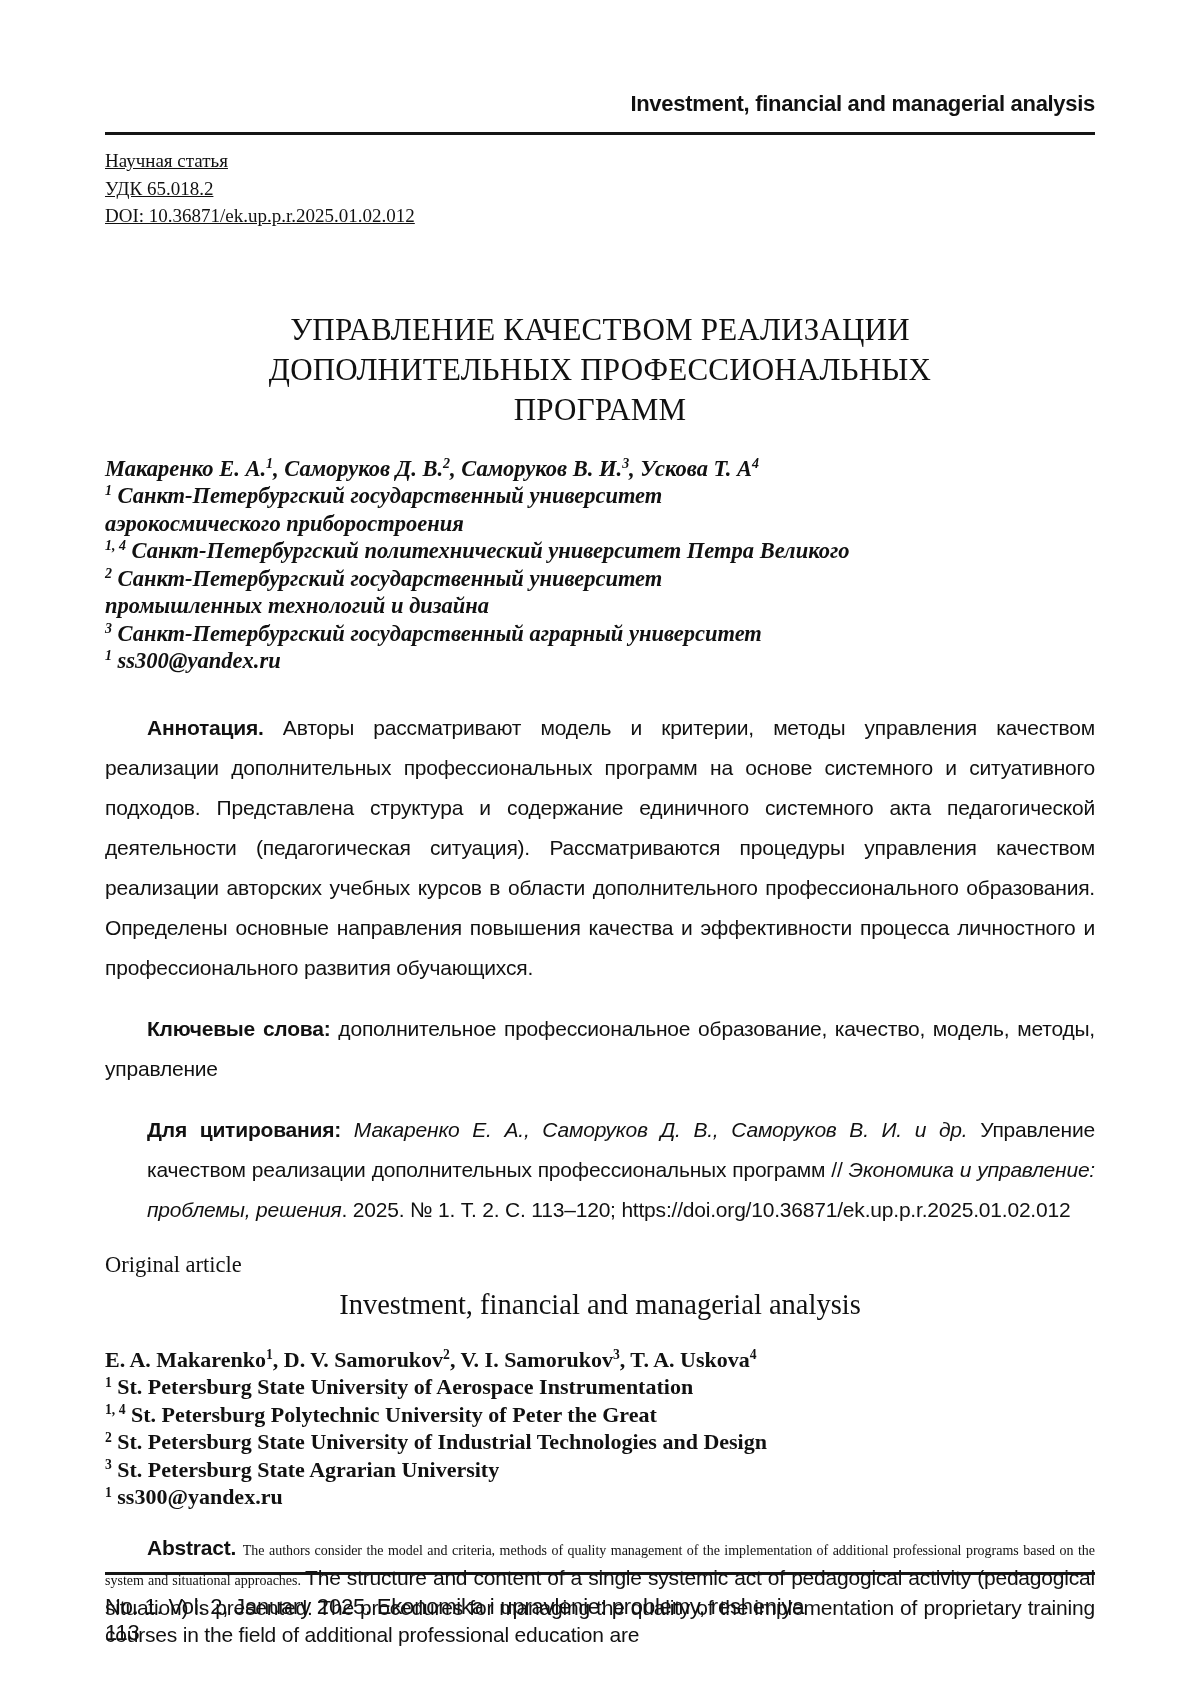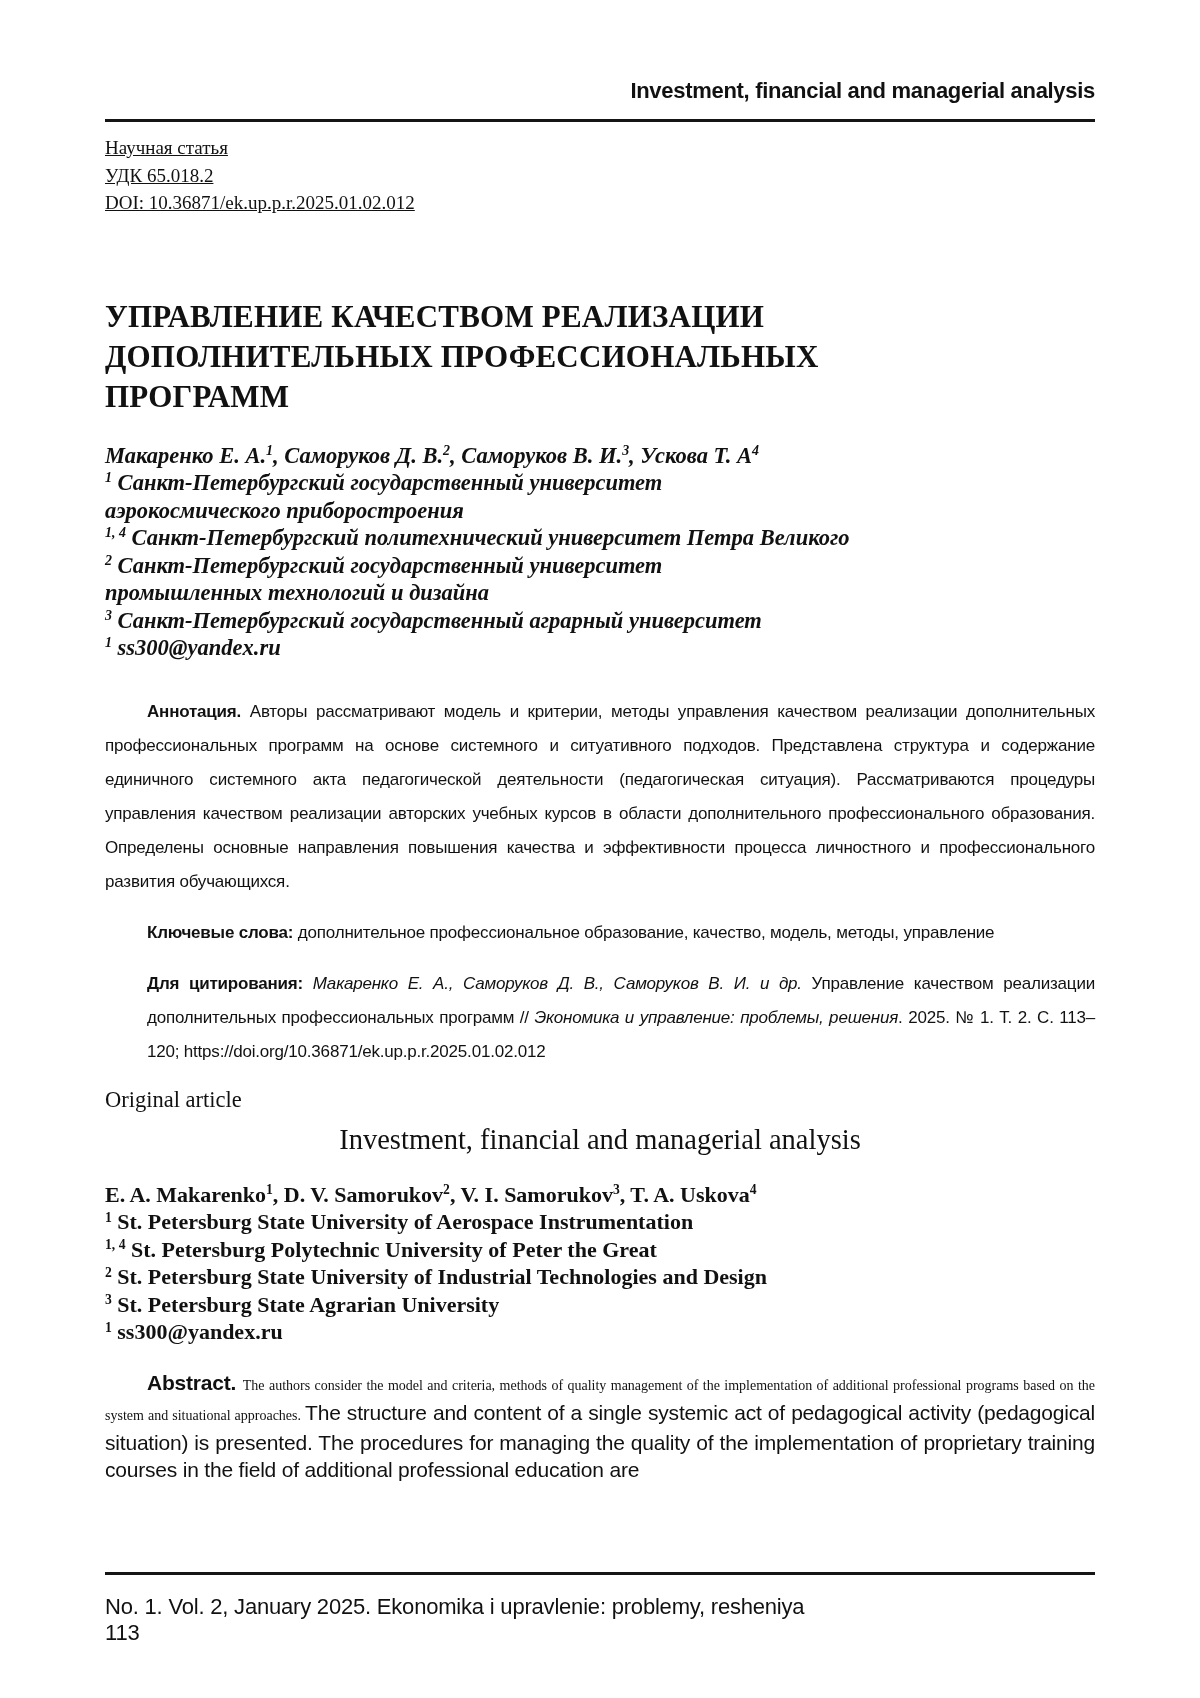--- a/index.html
+++ b/index.html
@@ -9,21 +9,21 @@
   }
   body {
     width: 1200px;
     height: 1698px;
     position: relative;
     overflow: hidden;
     color: #111111;
     font-family: "Liberation Serif", serif;
   }
   .content {
-    margin: 4px 105px;
+    margin: 17px 105px;
     width: 990px;
   }
 
   .running-head {
     padding-top: 74px;
     text-align: right;
     font-family: "Liberation Sans", sans-serif;
     font-weight: bold;
     font-size: 22px;
     line-height: 26px;
@@ -38,40 +38,40 @@
 
   .meta-block {
     margin-top: 12px;
     font-size: 19px;
     line-height: 27.5px;
     text-decoration: underline;
   }
 
   .ru-title {
     margin-top: 80px;
-    text-align: left;
-    font-weight: bold;
+    text-align: center;
+    font-weight: normal;
     font-size: 31px;
     line-height: 40px;
     letter-spacing: 0.2px;
   }
 
   .ru-authors-block {
     margin-top: 25px;
     text-align: left;
     font-weight: bold;
     font-style: italic;
     font-size: 22.5px;
     line-height: 27.5px;
   }
 
   .para {
     font-family: "Liberation Sans", sans-serif;
-    font-size: 17px;
-    line-height: 34px;
+    font-size: 21px;
+    line-height: 40px;
     text-align: justify;
     letter-spacing: -0.2px;
   }
   .ru-abstract {
     margin-top: 33px;
     text-indent: 42px;
   }
   .ru-keywords {
     text-indent: 42px;
   }

